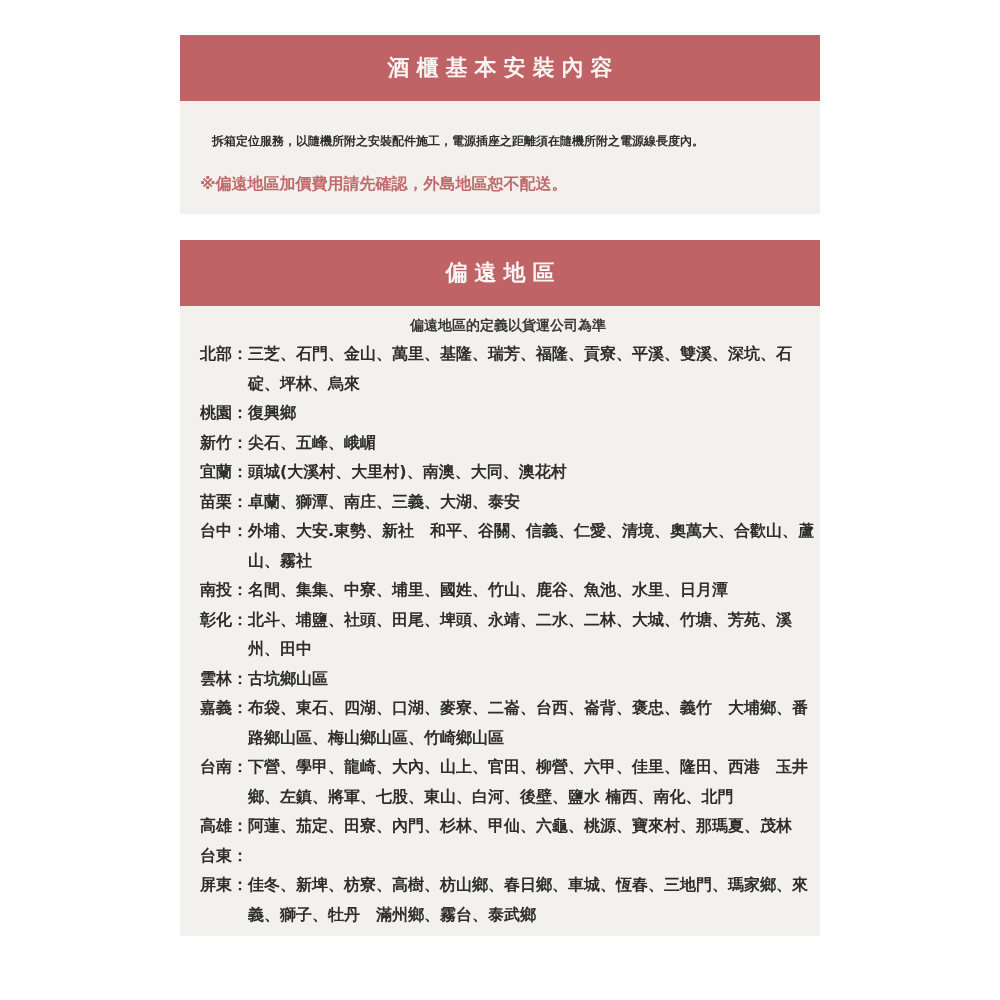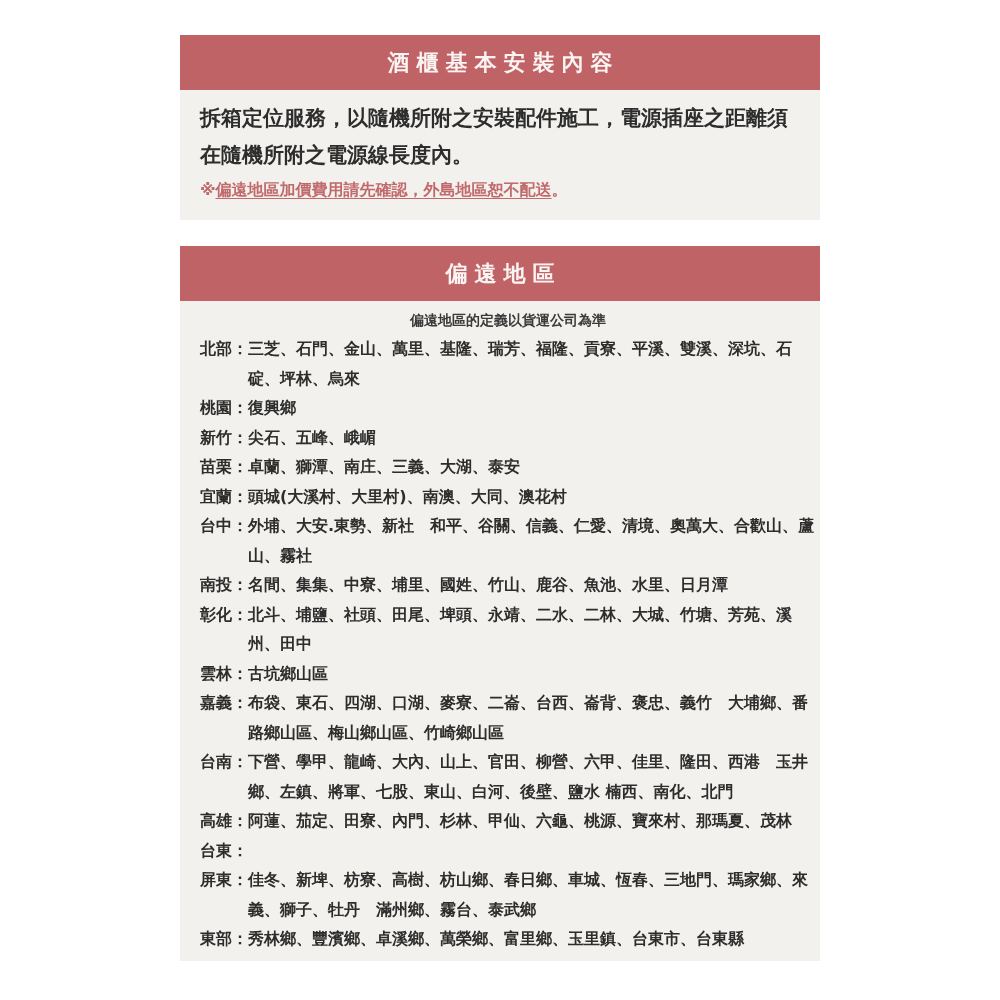--- a/index.html
+++ b/index.html
@@ -10,50 +10,50 @@
     background: #ffffff;
     font-family: "DejaVu Sans", "Liberation Sans", sans-serif;
     -webkit-font-smoothing: antialiased;
   }
   .panel {
     width: 640px;
     margin: 0 auto;
   }
   .panel-header {
     background: #bf6366;
-    height: 55px;
+    height: 66px;
     display: flex;
     align-items: center;
     justify-content: center;
     color: #faf4f3;
     font-size: 22px;
     font-weight: bold;
     letter-spacing: 7px;
     text-indent: 7px;
   }
   .panel-body {
     background: #f2f1ed;
   }
   #install-panel { margin-top: 35px; }
   #install-body { padding: 10px 20px 18px 20px; }
   .install-text {
-    margin: 0;
-    font-size: 21px;
+    margin: 12px;
+    font-size: 12px;
     font-weight: bold;
     color: #2d2d2d;
     line-height: 37px;
   }
   .note {
     margin: 4px 0 0 0;
     font-size: 16px;
     font-weight: bold;
     color: #c1696b;
     line-height: 24px;
   }
-  .note .underlined { text-decoration: underline; text-underline-offset: 3px; }
+  .note .underlined { text-underline-offset: 3px; }
   #remote-panel { margin-top: 26px; }
   #remote-body { padding: 8px 4px 7px 20px; }
   .subtitle {
     margin: 0 0 3px 0;
     text-align: center;
     font-size: 14px;
     font-weight: bold;
     color: #3a3a3a;
     line-height: 22px;
   }
@@ -97,26 +97,26 @@
     </div>
     <div class="region-row">
       <span class="region-label">桃園：</span>
       <span class="region-areas">復興鄉</span>
     </div>
     <div class="region-row">
       <span class="region-label">新竹：</span>
       <span class="region-areas">尖石、五峰、峨嵋</span>
     </div>
     <div class="region-row">
+      <span class="region-label">宜蘭：</span>
+      <span class="region-areas">頭城(大溪村、大里村)、南澳、大同、澳花村</span>
+    </div>
+    <div class="region-row">
       <span class="region-label">苗栗：</span>
       <span class="region-areas">卓蘭、獅潭、南庄、三義、大湖、泰安</span>
-    </div>
-    <div class="region-row">
-      <span class="region-label">宜蘭：</span>
-      <span class="region-areas">頭城(大溪村、大里村)、南澳、大同、澳花村</span>
     </div>
     <div class="region-row">
       <span class="region-label">台中：</span>
       <span class="region-areas">外埔、大安.東勢、新社　和平、谷關、信義、仁愛、清境、奧萬大、合歡山、蘆山、霧社</span>
     </div>
     <div class="region-row">
       <span class="region-label">南投：</span>
       <span class="region-areas">名間、集集、中寮、埔里、國姓、竹山、鹿谷、魚池、水里、日月潭</span>
     </div>
     <div class="region-row">
@@ -140,18 +140,14 @@
       <span class="region-areas">阿蓮、茄定、田寮、內門、杉林、甲仙、六龜、桃源、寶來村、那瑪夏、茂林</span>
     </div>
     <div class="region-row">
       <span class="region-label">台東：</span>
       <span class="region-areas"></span>
     </div>
     <div class="region-row">
       <span class="region-label">屏東：</span>
       <span class="region-areas">佳冬、新埤、枋寮、高樹、枋山鄉、春日鄉、車城、恆春、三地門、瑪家鄉、來義、獅子、牡丹　滿州鄉、霧台、泰武鄉</span>
     </div>
-    <div class="region-row">
-      <span class="region-label">東部：</span>
-      <span class="region-areas">秀林鄉、豐濱鄉、卓溪鄉、萬榮鄉、富里鄉、玉里鎮、台東市、台東縣</span>
-    </div>
   </div>
 </section>
 
 </body></html>

